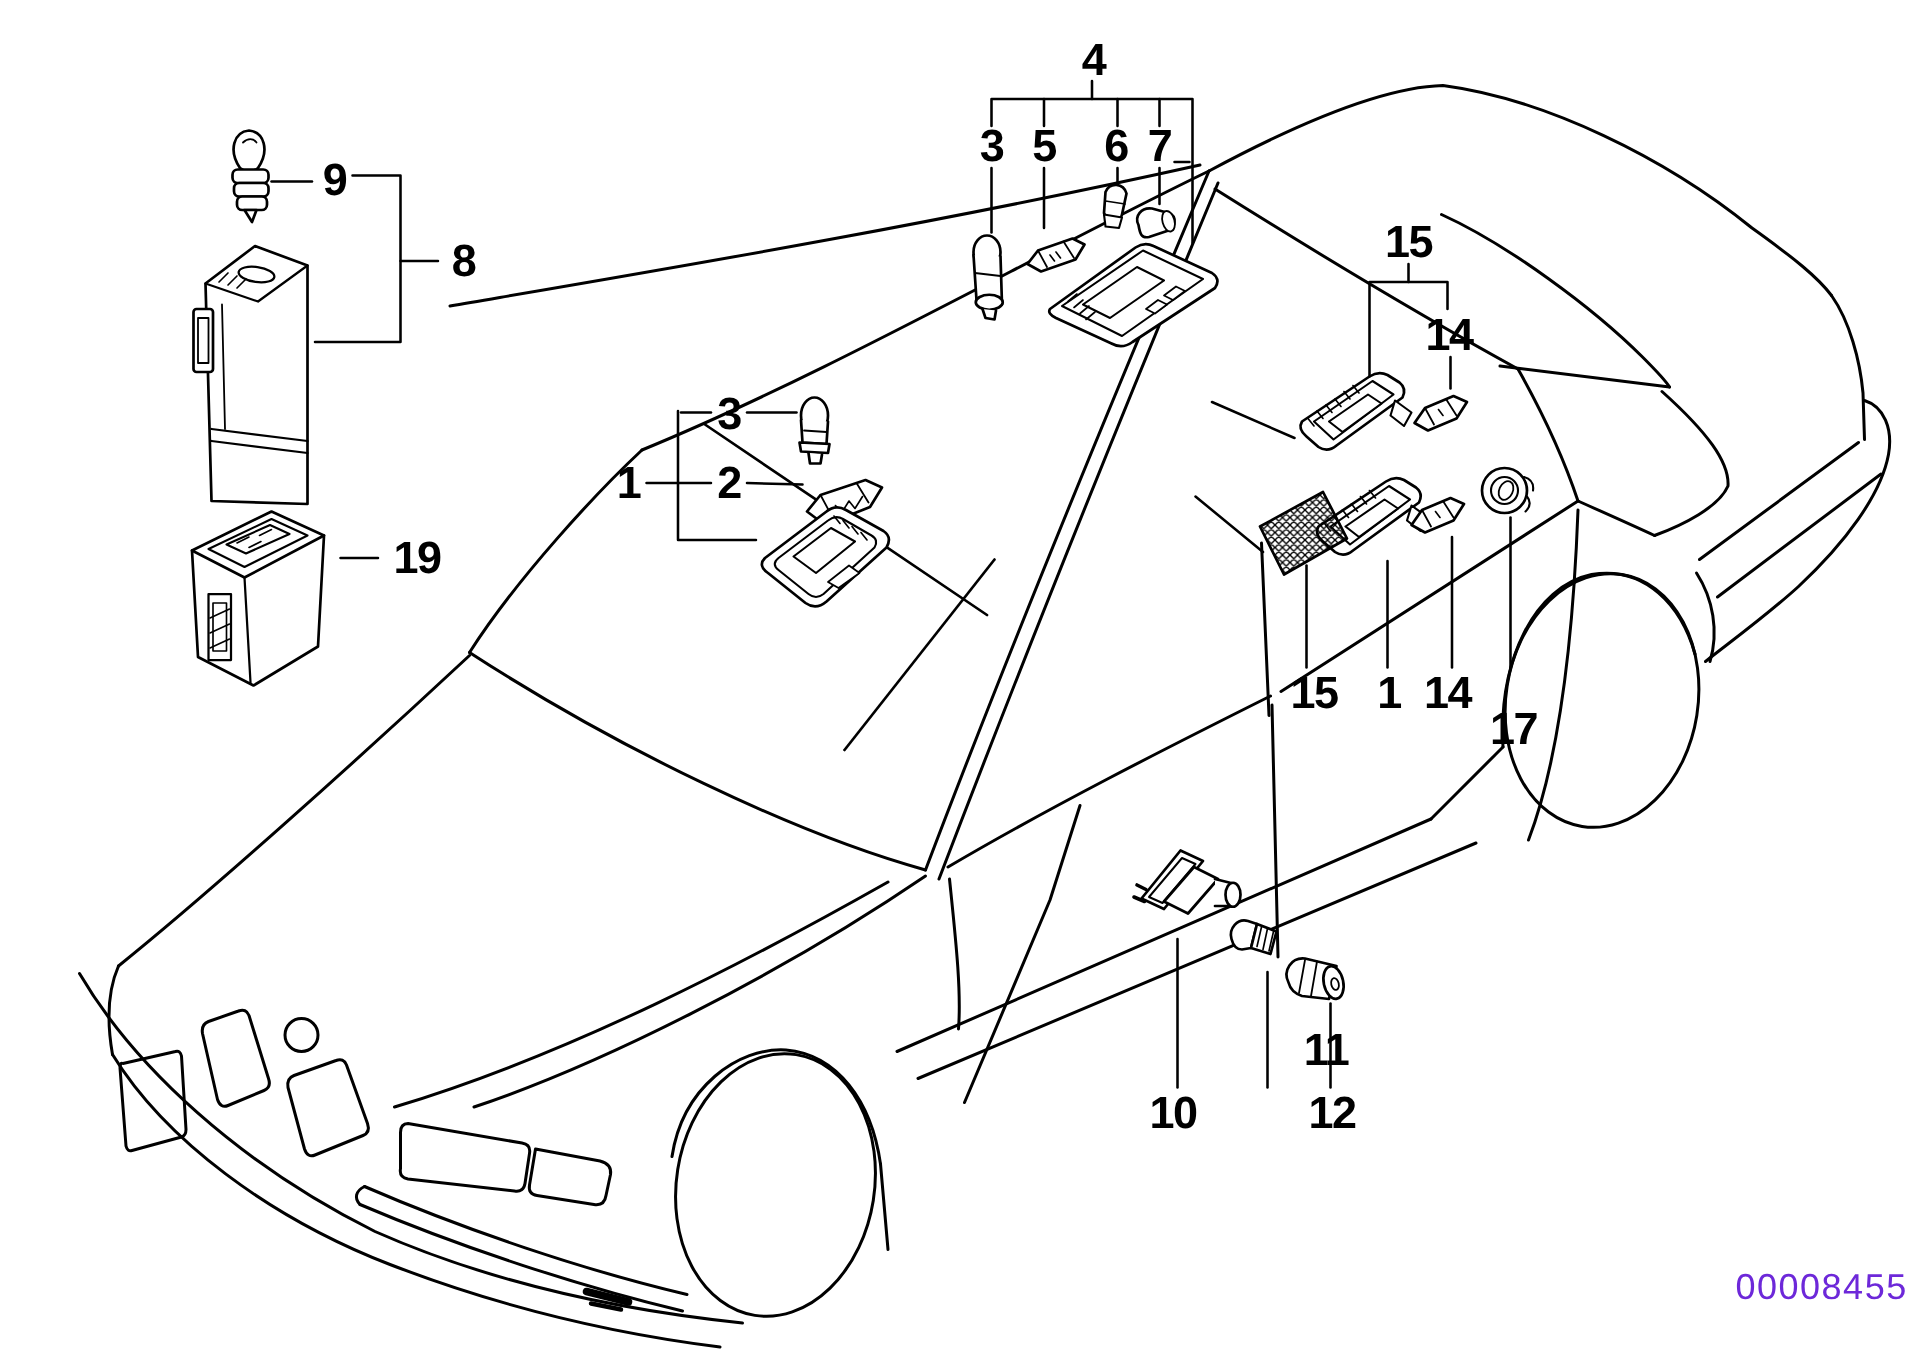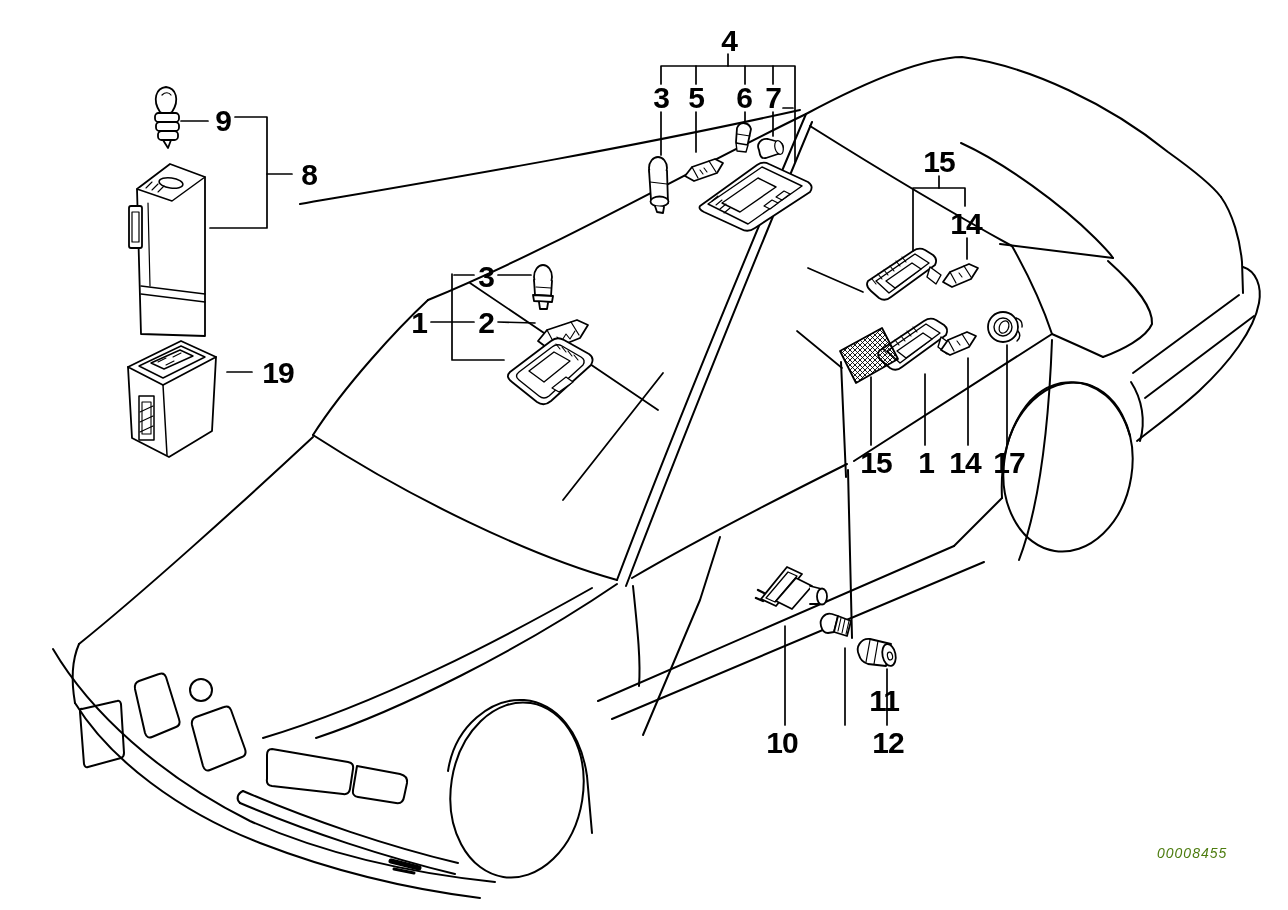--- a/index.html
+++ b/index.html
@@ -7,22 +7,22 @@
     position:relative;width:1288px;height:910px;background:#fff;overflow:hidden;
     font-family:"Liberation Sans", sans-serif;
   }
   #lineart{position:absolute;left:0;top:0;}
   .callout{
     position:absolute;transform:translateX(-50%);
     font-weight:700;font-size:30px;line-height:1;color:#000;
     letter-spacing:-1px;white-space:nowrap;user-select:none;
   }
   .docnum{
-    position:absolute;font-size:14px;font-weight:400;color:#4d7c0f;
-    letter-spacing:1px;white-space:nowrap;font-style:italic;
+    position:absolute;font-size:24px;font-weight:400;color:#6d28d9;
+    letter-spacing:1px;white-space:nowrap;
   }
 </style>
 </head>
 <body>
 
 <div id="stage">
 
   <svg id="lineart" width="1288" height="910" viewBox="0 0 1288 910" fill="none" stroke="#000" stroke-width="2" stroke-linecap="round" stroke-linejoin="round">
 
     <defs>
@@ -303,20 +303,20 @@
   <div class="callout" style="left:486px;top:262px">3</div>
   <div class="callout" style="left:419px;top:308px">1</div>
   <div class="callout" style="left:486px;top:308px">2</div>
 
   <div class="callout" style="left:939px;top:147px">15</div>
   <div class="callout" style="left:966px;top:209px">14</div>
 
   <div class="callout" style="left:876px;top:448px">15</div>
   <div class="callout" style="left:926px;top:448px">1</div>
   <div class="callout" style="left:965px;top:448px">14</div>
-  <div class="callout" style="left:1009px;top:448px">17</div>
+  <div class="callout" style="left:1009px;top:472px">17</div>
 
   <div class="callout" style="left:782px;top:728px">10</div>
   <div class="callout" style="left:888px;top:728px">12</div>
   <div class="callout" style="left:884px;top:686px">11</div>
 
   <div class="docnum" style="left:1157px;top:845px">00008455</div>
 </div>
 
 </body></html>

